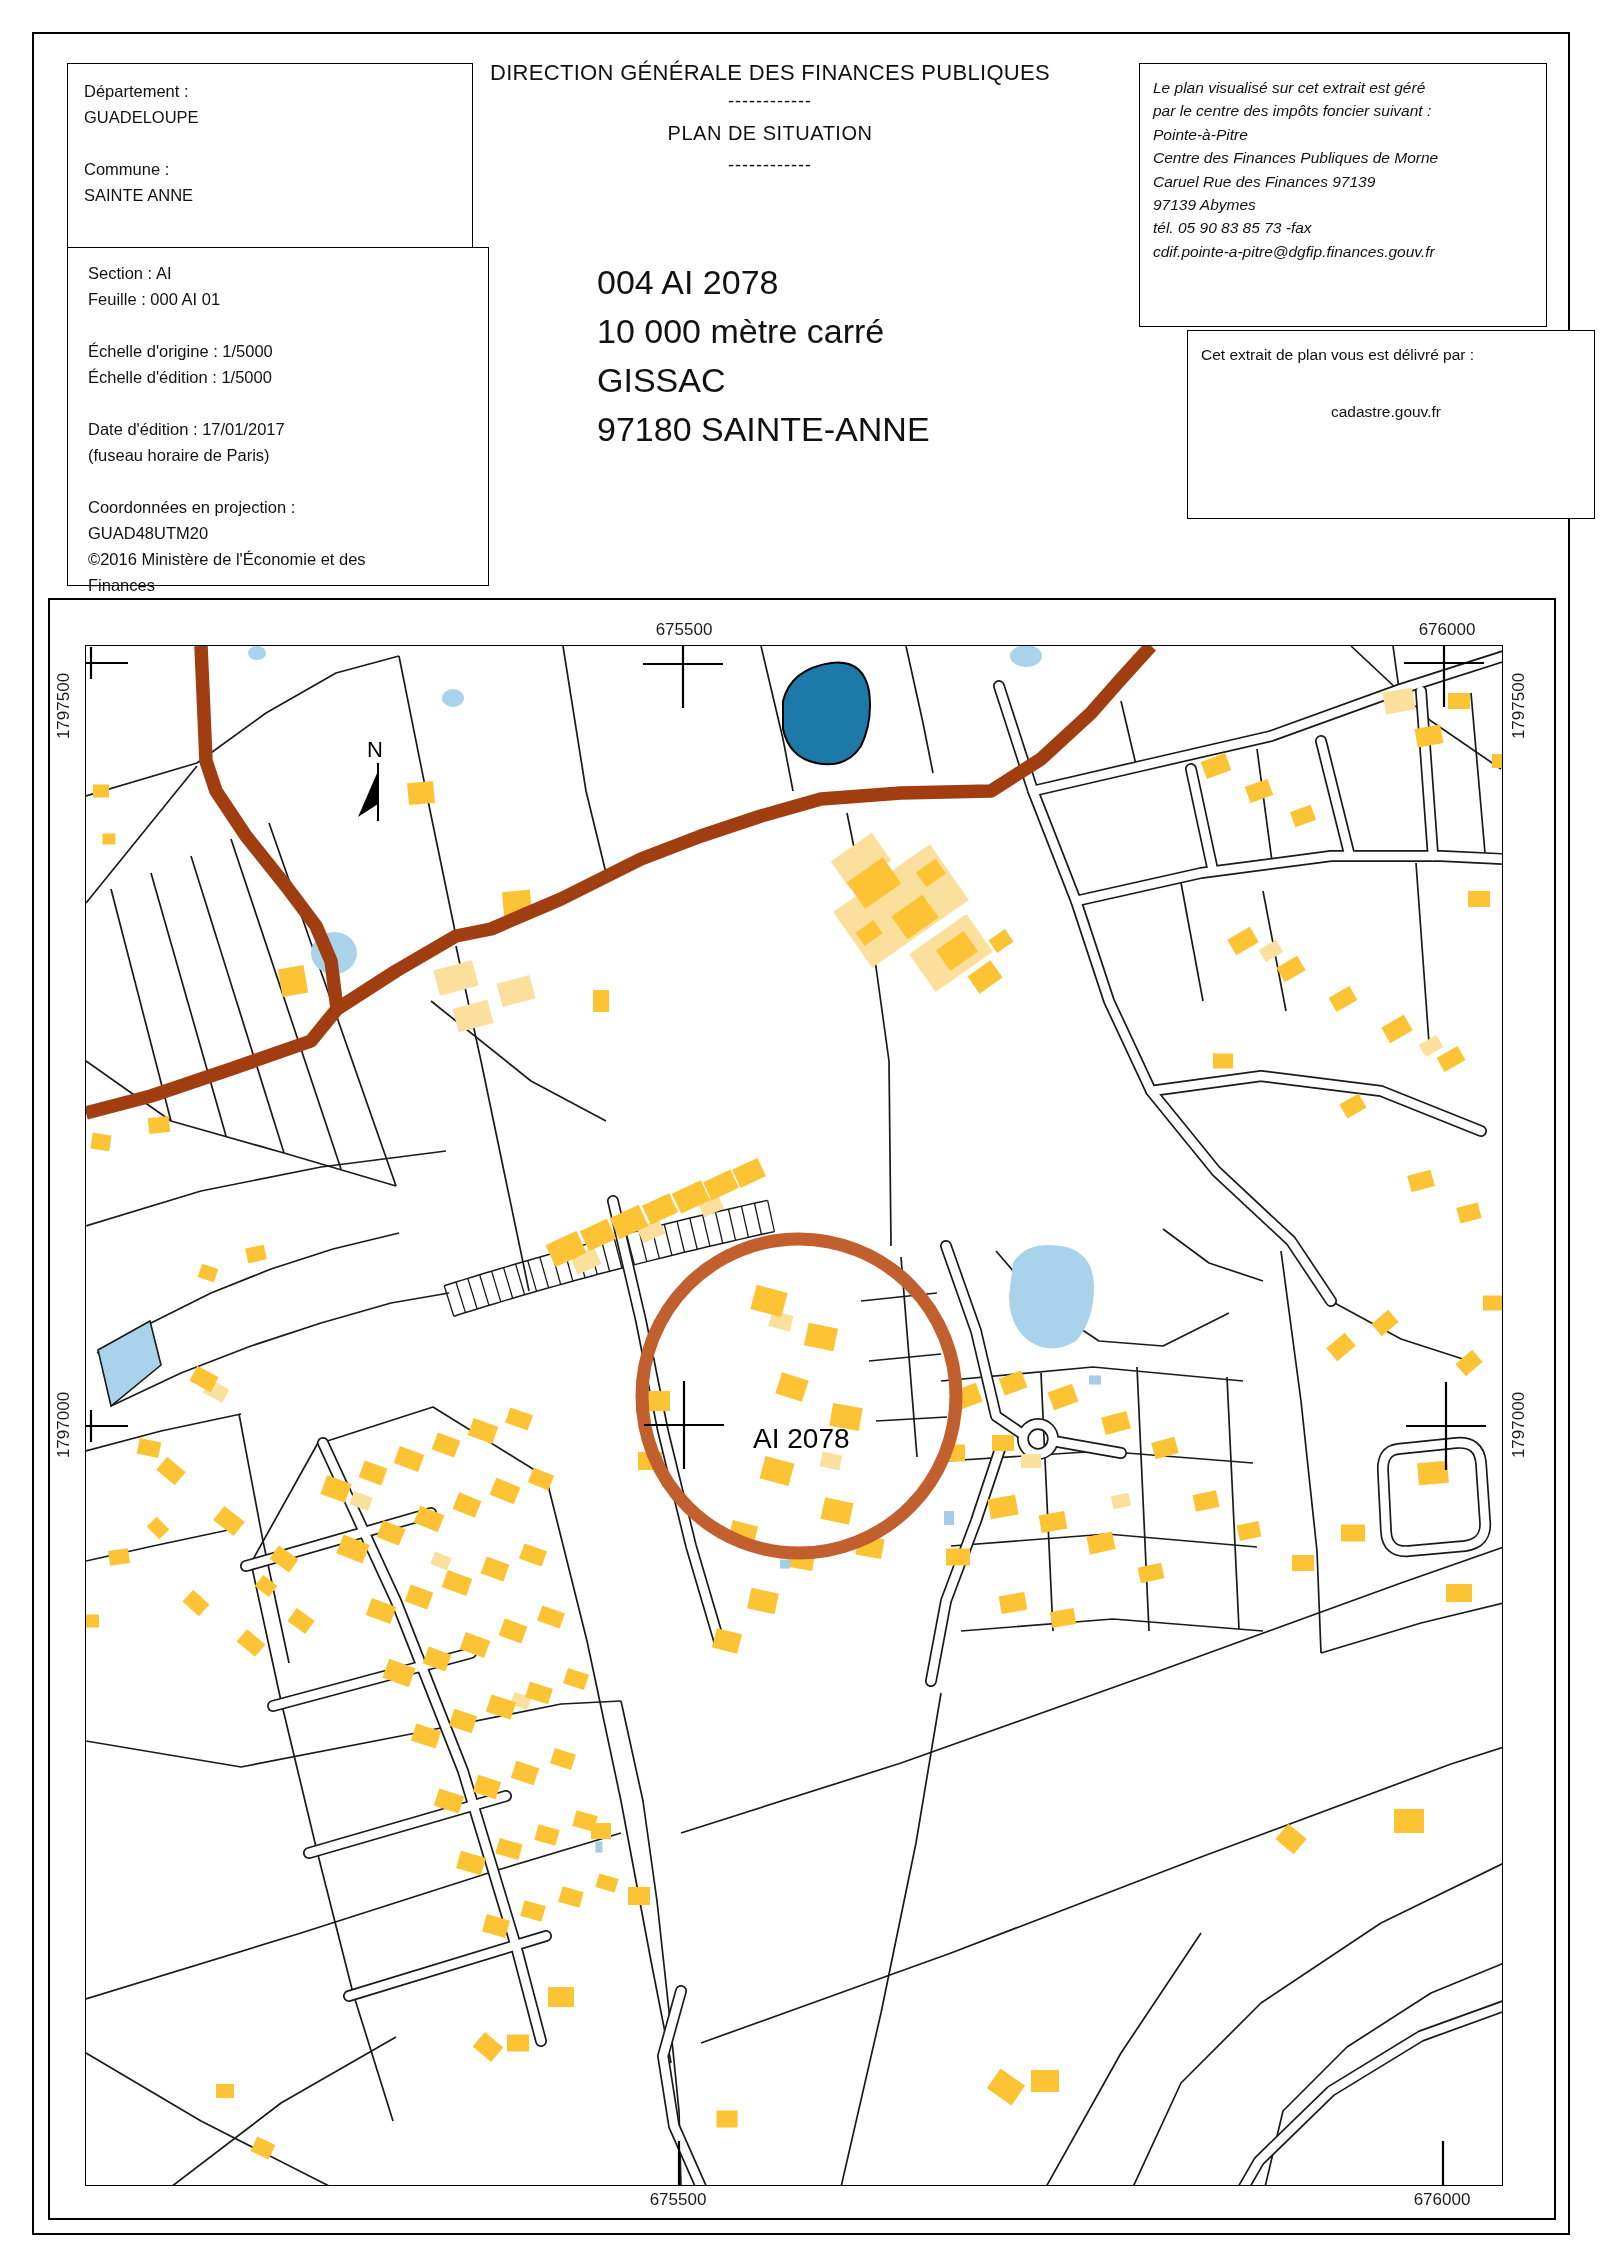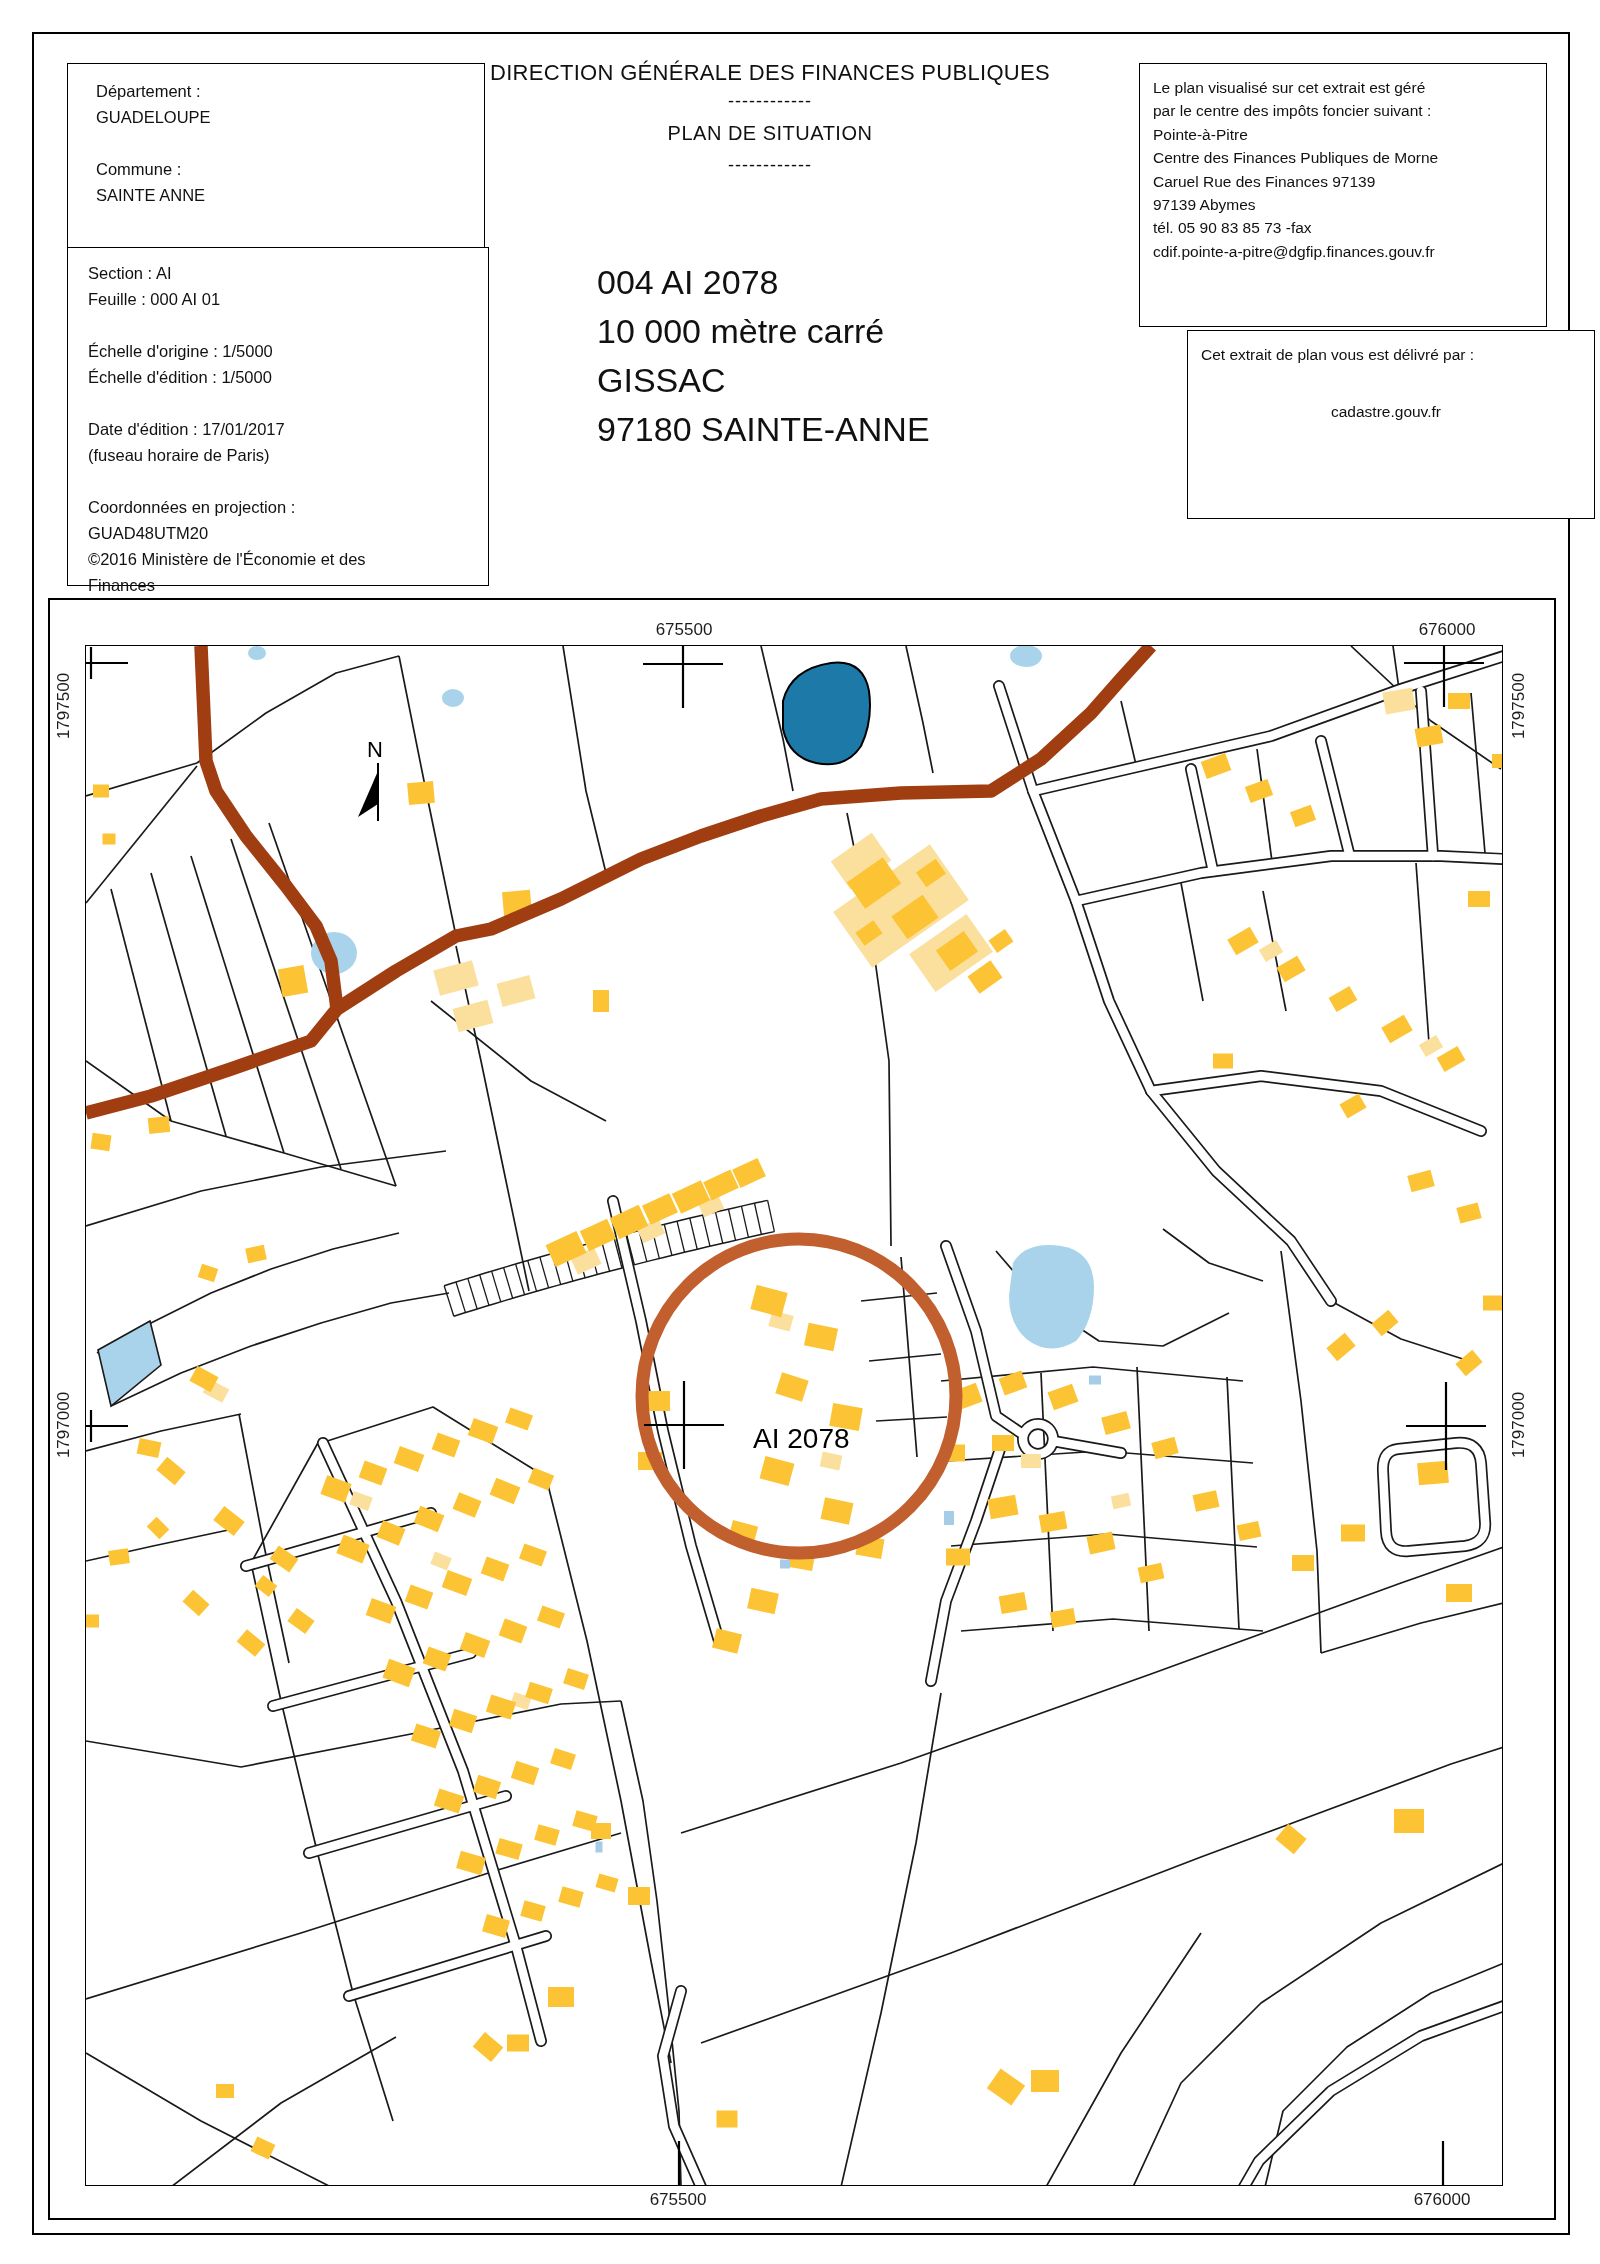--- a/index.html
+++ b/index.html
@@ -1,29 +1,29 @@
 <!DOCTYPE html>
 <html><head>
 <meta charset="utf-8">
 <style>
   html,body{margin:0;padding:0;background:#fff;}
   #page{position:relative;width:1600px;height:2264px;background:#fff;font-family:"Liberation Sans",sans-serif;color:#111;overflow:hidden;}
   .abs{position:absolute;}
   #outer-border{left:32px;top:32px;width:1534px;height:2199px;border:2px solid #000;}
   .infobox{border:1.5px solid #000;background:#fff;}
-  #left-box1{left:67px;top:63px;width:388px;height:170px;padding:14px 0 0 28px;}
+  #left-box1{left:67px;top:63px;width:388px;height:170px;padding:14px 0 0 16px;}
   #left-box2{left:67px;top:247px;width:388px;height:325px;padding:12px 12px 0 20px;}
   .box-line{font-size:16.5px;line-height:26px;white-space:nowrap;}
   .gap{margin-top:26px;}
   #center-head{left:420px;top:60px;width:700px;text-align:center;}
   #dg-title{font-size:22px;letter-spacing:.3px;}
   .dashes{font-size:18px;line-height:30px;letter-spacing:1px;}
   #plan-sub{font-size:20px;line-height:34px;letter-spacing:.5px;text-align:center;}
   #parcel-info{left:597px;top:258px;font-size:34px;line-height:49px;}
-  #right-box1{left:1139px;top:63px;width:393px;height:250px;padding:12px 0 0 13px;}
+  #right-box1{left:1139px;top:63px;width:393px;height:250px;padding:12px 0 0 13px;font-style:italic;}
   #right-box1 .box-line{font-size:15.5px;line-height:23.4px;}
   #right-box2{left:1187px;top:330px;width:393px;height:175px;padding:12px 0 0 13px;}
   #right-box2 .box-line{font-size:15.5px;line-height:23px;}
   #provider{margin-top:34px;text-align:center;width:370px;}
   #map-frame{left:48px;top:598px;width:1504px;height:1618px;border:2px solid #000;}
   #map-canvas{left:85px;top:645px;width:1418px;height:1541px;border:1.5px solid #000;box-sizing:border-box;overflow:hidden;background:#fff;}
   #map-canvas svg{display:block;}
   .coord{font-size:17px;color:#1c1c1c;white-space:nowrap;}
   .coord.h{transform:translateX(-50%);}
   .coord.v{transform:translate(-50%,-50%) rotate(-90deg);}

